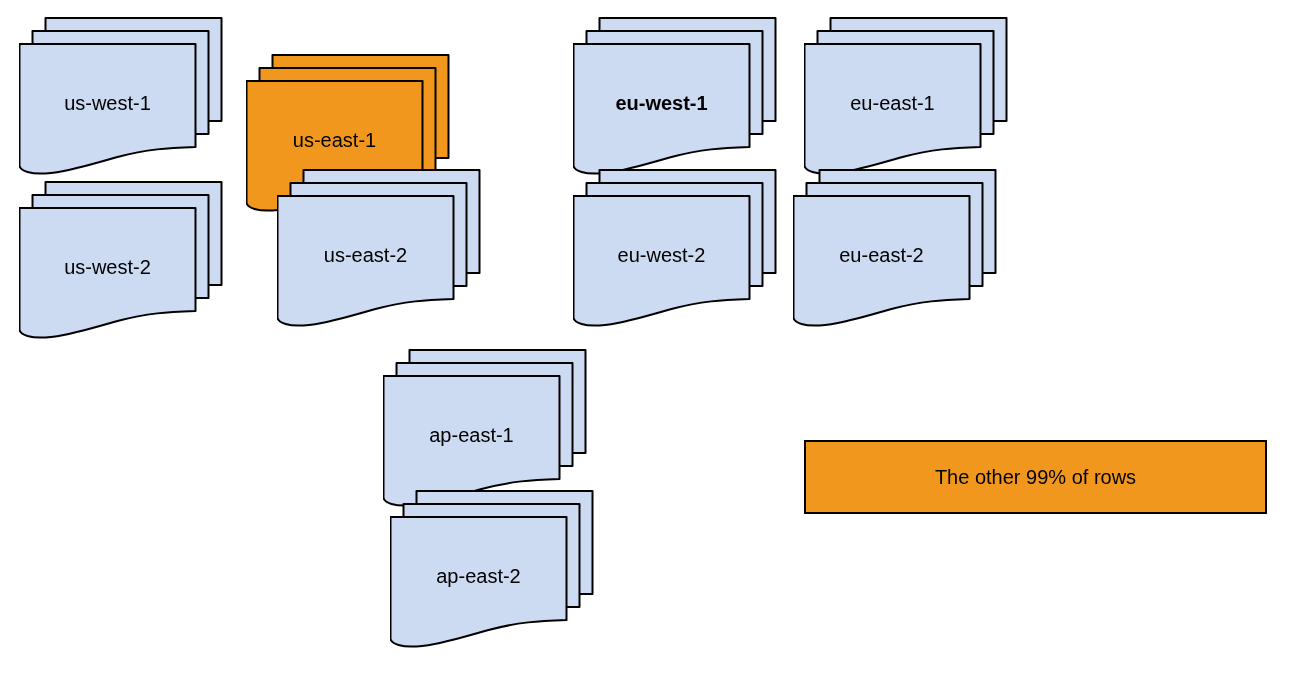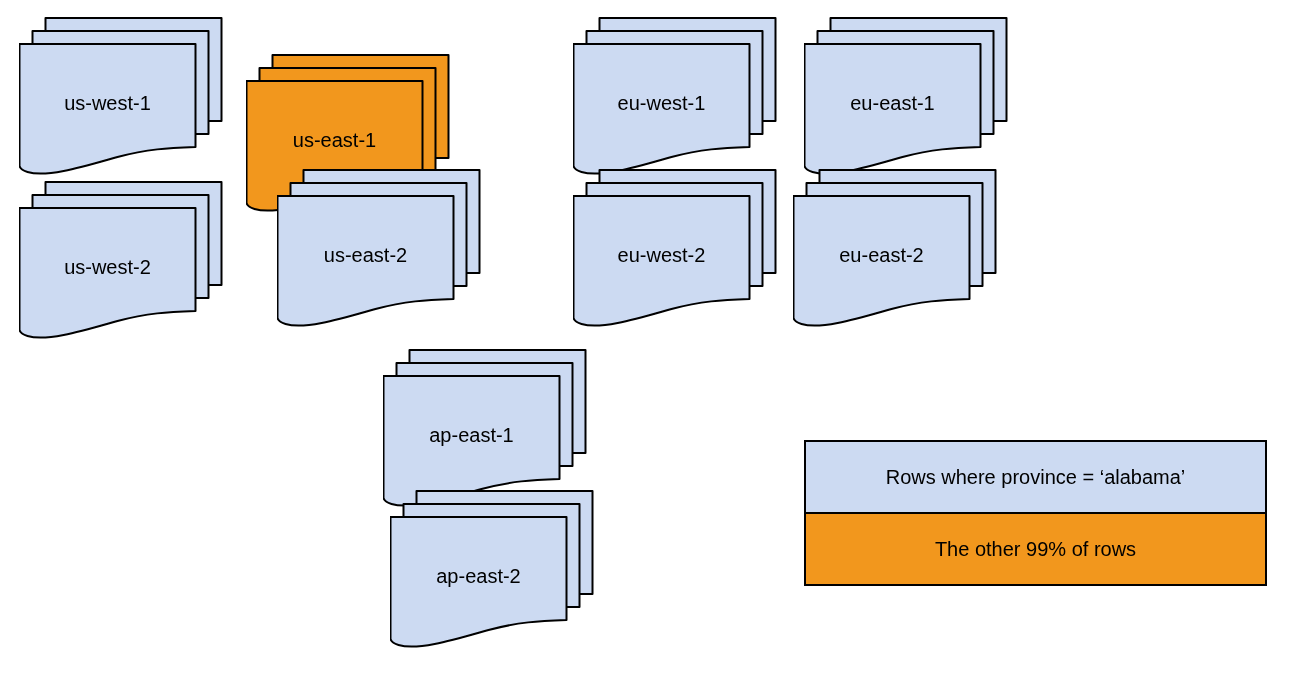--- a/index.html
+++ b/index.html
@@ -67,21 +67,21 @@
 
     <div class="stack" style="left: 246px; top: 17px; margin-top: 37px;">
       <svg width="204" height="160" viewBox="0 0 204 160">
         <rect x="26.5" y="1" width="176" height="103" fill="#F2971D"></rect>
         <rect x="13.5" y="14" width="176" height="103" fill="#F2971D"></rect>
         <path transform="translate(0.5,27)" d="M0,0 L176,0 L176,103 C148,104 128,105 98,113 C66,122 28,134 8,128 C3,126.4 0.6,124.8 0,122 Z" fill="#F2971D"></path>
         <text x="88.5" y="93" text-anchor="middle">us-east-1</text>
       </svg>
     </div>
 
-    <div class="stack" style="left: 573px; top: 17px;">
+    <div class="stack" style="left: 573px; top: 17px; font-weight: bold;">
       <svg width="204" height="160" viewBox="0 0 204 160">
         <rect x="26.5" y="1" width="176" height="103" fill="#CCDAF2"></rect>
         <rect x="13.5" y="14" width="176" height="103" fill="#CCDAF2"></rect>
         <path transform="translate(0.5,27)" d="M0,0 L176,0 L176,103 C148,104 128,105 98,113 C66,122 28,134 8,128 C3,126.4 0.6,124.8 0,122 Z" fill="#CCDAF2"></path>
         <text x="88.5" y="93" text-anchor="middle">eu-west-1</text>
       </svg>
     </div>
 
     <div class="stack" style="left: 804px; top: 17px;">
       <svg width="204" height="160" viewBox="0 0 204 160">
@@ -141,21 +141,18 @@
       <svg width="204" height="160" viewBox="0 0 204 160">
         <rect x="26.5" y="1" width="176" height="103" fill="#CCDAF2"></rect>
         <rect x="13.5" y="14" width="176" height="103" fill="#CCDAF2"></rect>
         <path transform="translate(0.5,27)" d="M0,0 L176,0 L176,103 C148,104 128,105 98,113 C66,122 28,134 8,128 C3,126.4 0.6,124.8 0,122 Z" fill="#CCDAF2"></path>
         <text x="88.5" y="93" text-anchor="middle">ap-east-2</text>
       </svg>
     </div>
   </div>
 
   <div class="legend" style="left: 804px; top: 440px; width: 463px;">
-    <div class="legend-row" style="height: 70px; background: rgb(204, 218, 242);">
-      <span>Rows where province = ‘alabama’</span>
-    </div>
     <div class="legend-row" style="height: 70px; background: rgb(242, 151, 29);">
       <span>The other 99% of rows</span>
     </div>
   </div>
 
 </div>
 
 </body></html>

